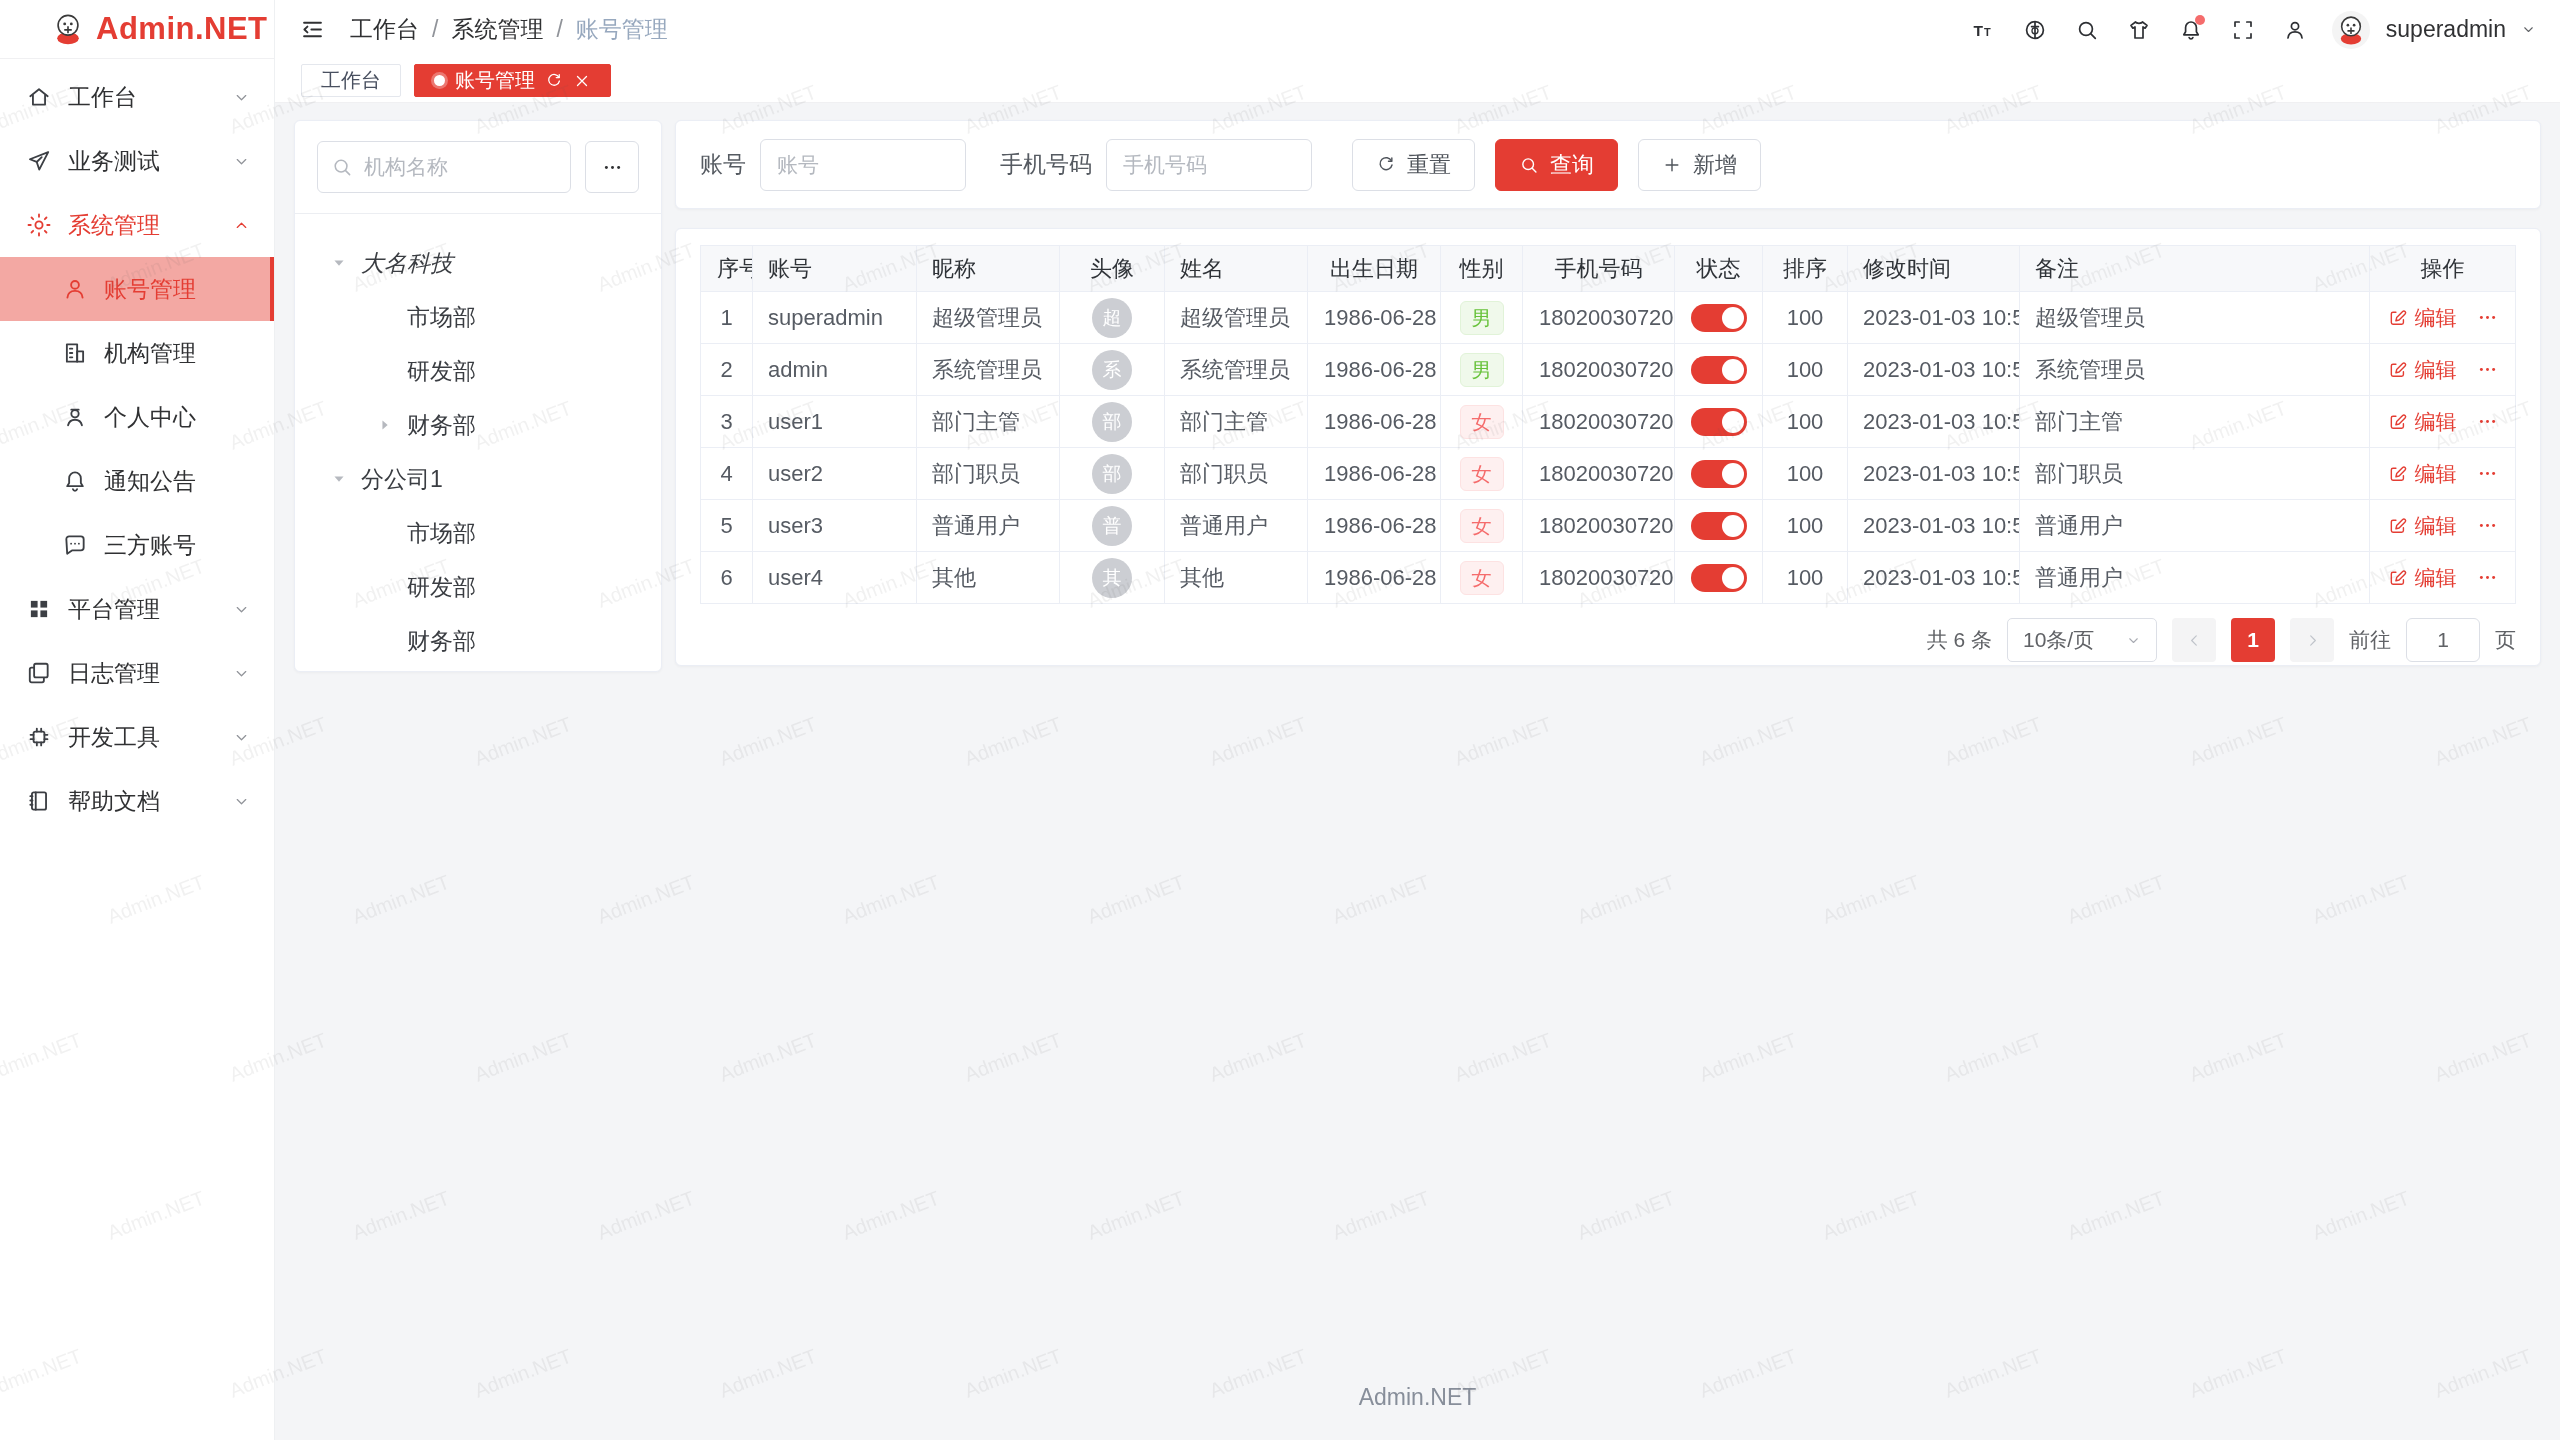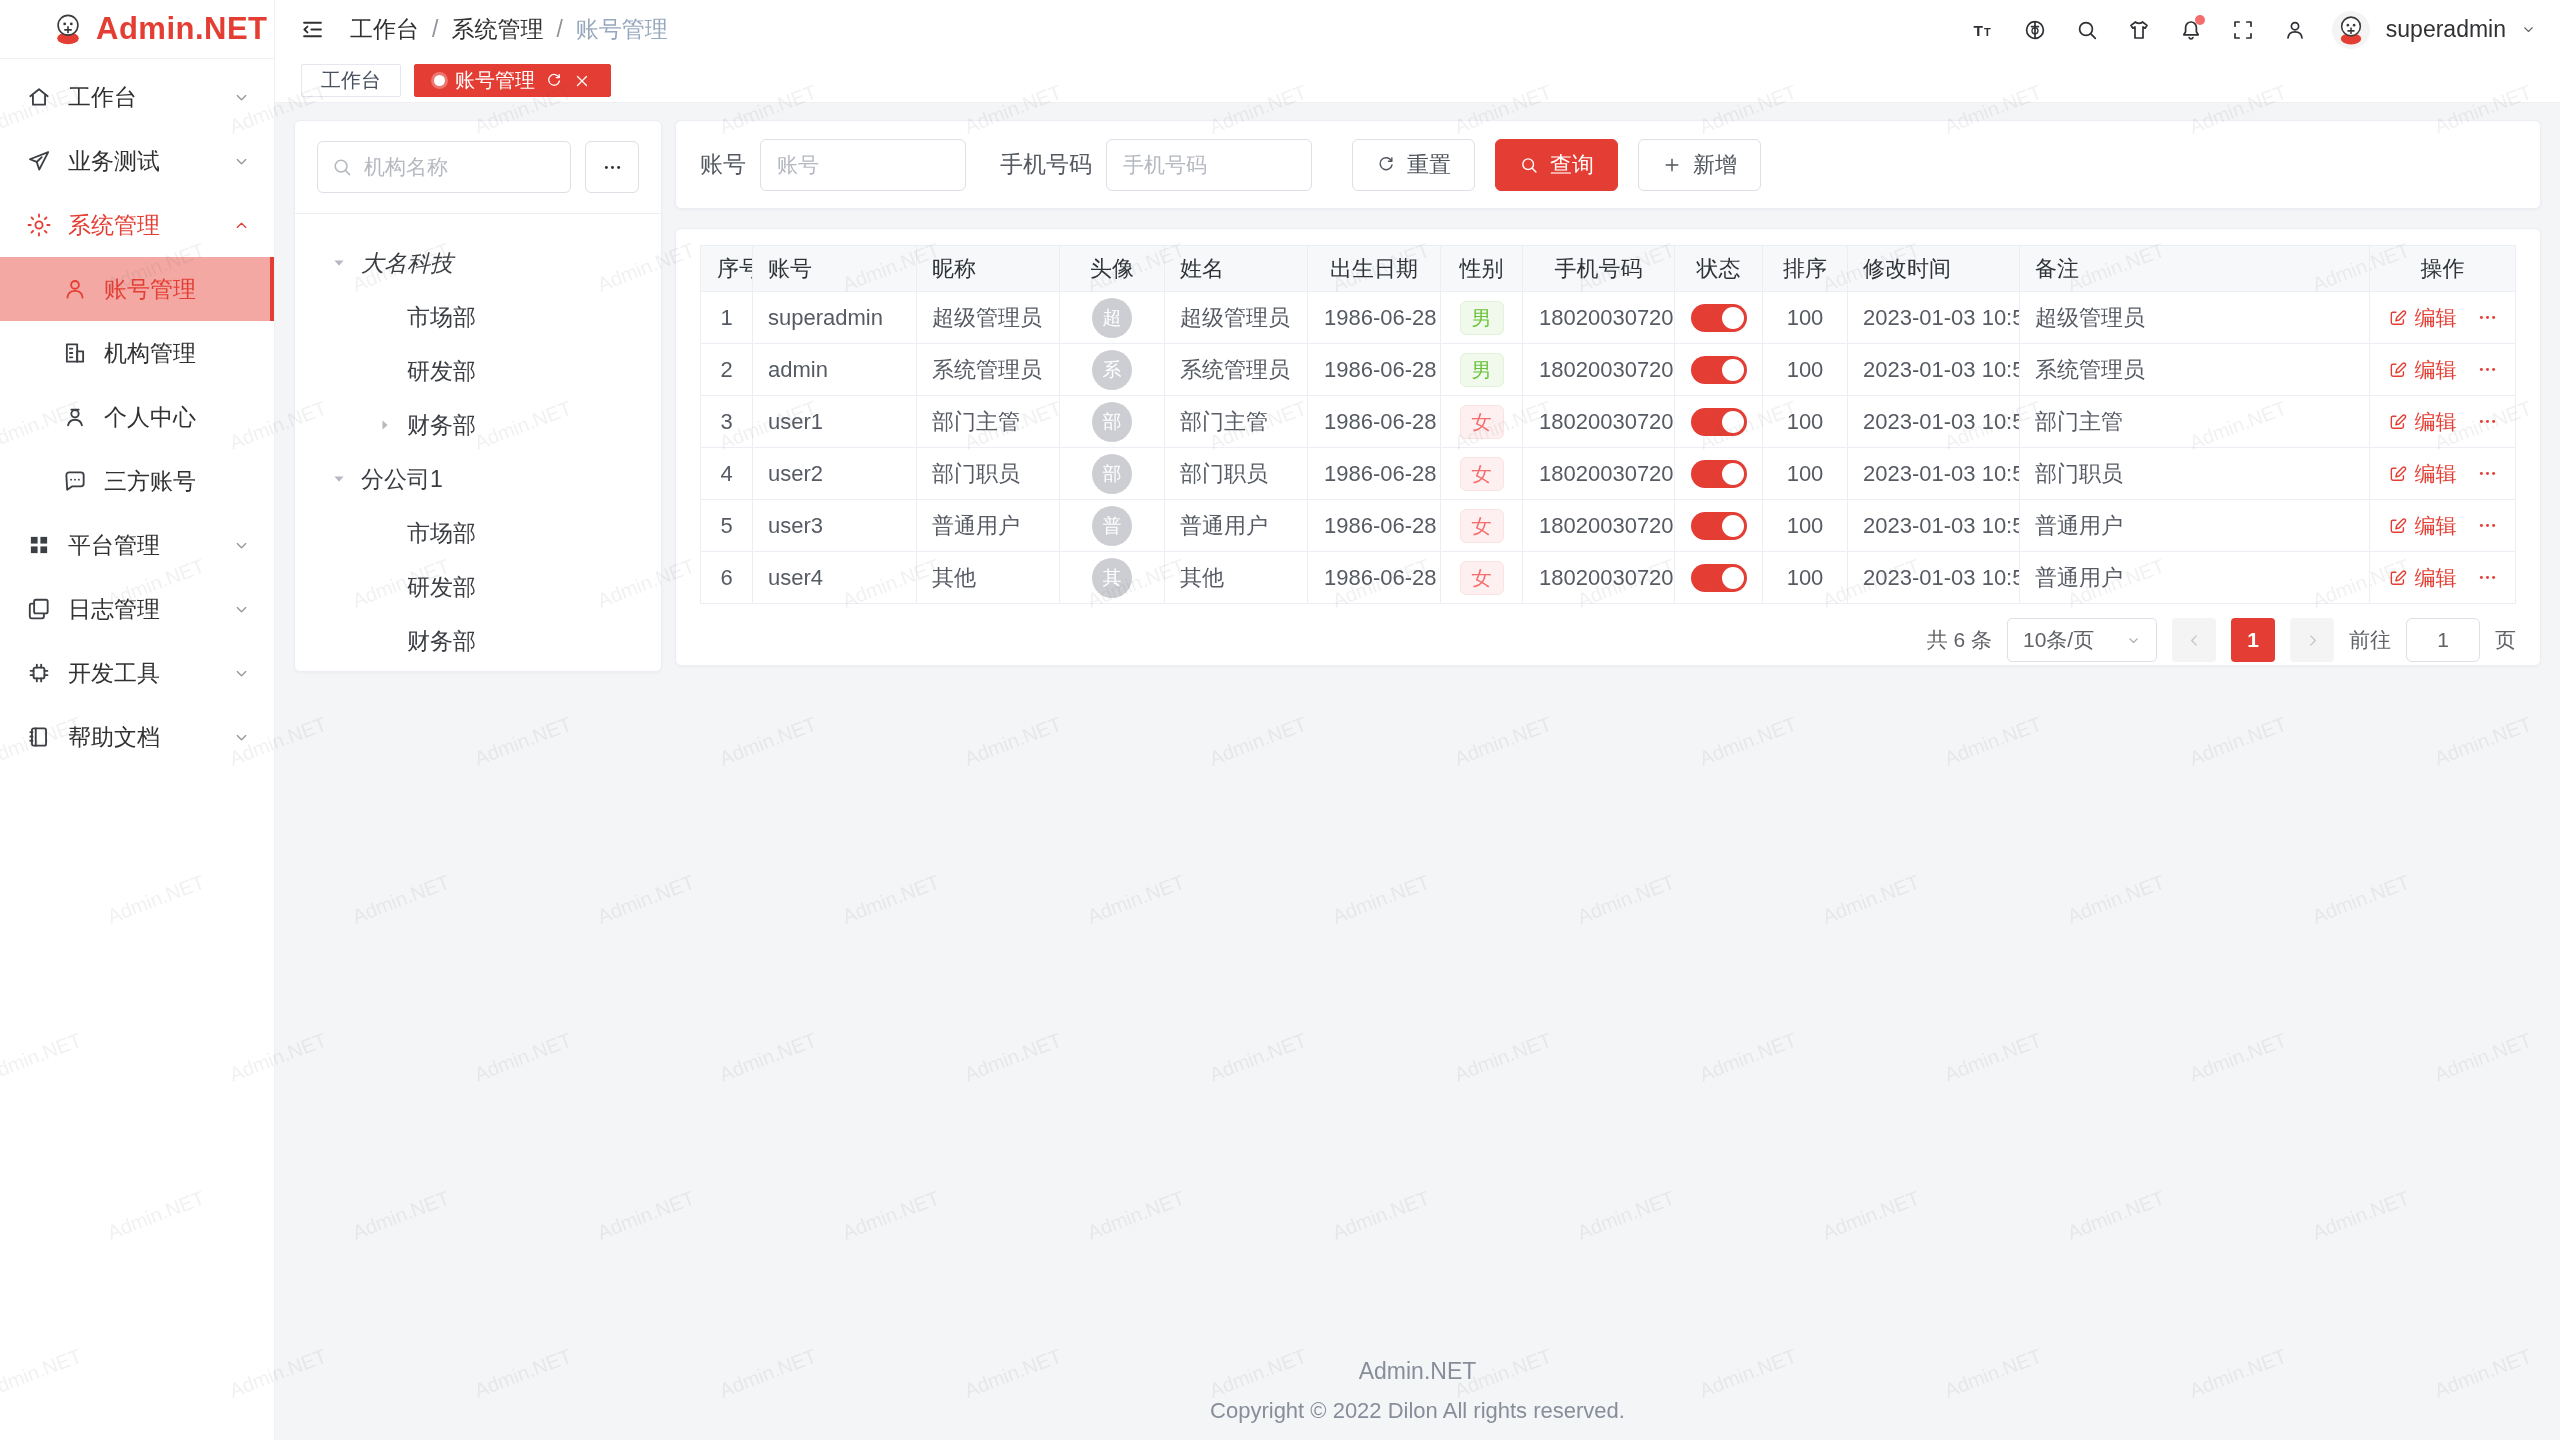--- a/index.html
+++ b/index.html
@@ -185,20 +185,29 @@
       </div>
       <div class="menu-item sub">
         <span class="mi-icon icon">
           <svg viewBox="0 0 24 24">
             <circle cx="12" cy="9" r="3.4"></circle>
             <path d="M5.6 19.6c.8-3.4 3.3-5.1 6.4-5.1s5.6 1.7 6.4 5.1"></path>
             <path d="M8.6 5.2h6.8"></path>
           </svg>
         </span>
         <span class="mi-label">个人中心</span>
+      </div>
+      <div class="menu-item sub">
+        <span class="mi-icon icon">
+          <svg viewBox="0 0 24 24">
+            <path d="M12 4a5.4 5.4 0 0 0-5.4 5.4v4.4L4.8 16.8h14.4l-1.8-3V9.4A5.4 5.4 0 0 0 12 4z"></path>
+            <path d="M10.1 19.6a2 2 0 0 0 3.8 0"></path>
+          </svg>
+        </span>
+        <span class="mi-label">通知公告</span>
       </div>
       <div class="menu-item sub">
         <span class="mi-icon icon">
           <svg viewBox="0 0 24 24">
             <path d="M4 6.6A2.6 2.6 0 0 1 6.6 4h10.8A2.6 2.6 0 0 1 20 6.6v7.8a2.6 2.6 0 0 1-2.6 2.6H9.2L4.8 20z"></path>
             <path d="M8.4 10.8h.01M12 10.8h.01M15.6 10.8h.01"></path>
           </svg>
         </span>
         <span class="mi-label">三方账号</span>
       </div>
@@ -701,21 +710,20 @@
         <input class="input pg-goto" value="1" style="">
         <span>页</span>
       </div>
     </div>
 
   </div>
 </div>
 
 <footer class="footer">
   <div class="footer-title">Admin.NET</div>
-  <div class="footer-copy">Copyright © 2022 Dilon All rights reserved.</div>
 </footer>
 
 <div class="watermark" id="watermark">
     <span class="wm" style="left: -18px; top: 98px;">Admin.NET</span>
     <span class="wm" style="left: 227px; top: 98px;">Admin.NET</span>
     <span class="wm" style="left: 472px; top: 98px;">Admin.NET</span>
     <span class="wm" style="left: 717px; top: 98px;">Admin.NET</span>
     <span class="wm" style="left: 962px; top: 98px;">Admin.NET</span>
     <span class="wm" style="left: 1207px; top: 98px;">Admin.NET</span>
     <span class="wm" style="left: 1452px; top: 98px;">Admin.NET</span>

